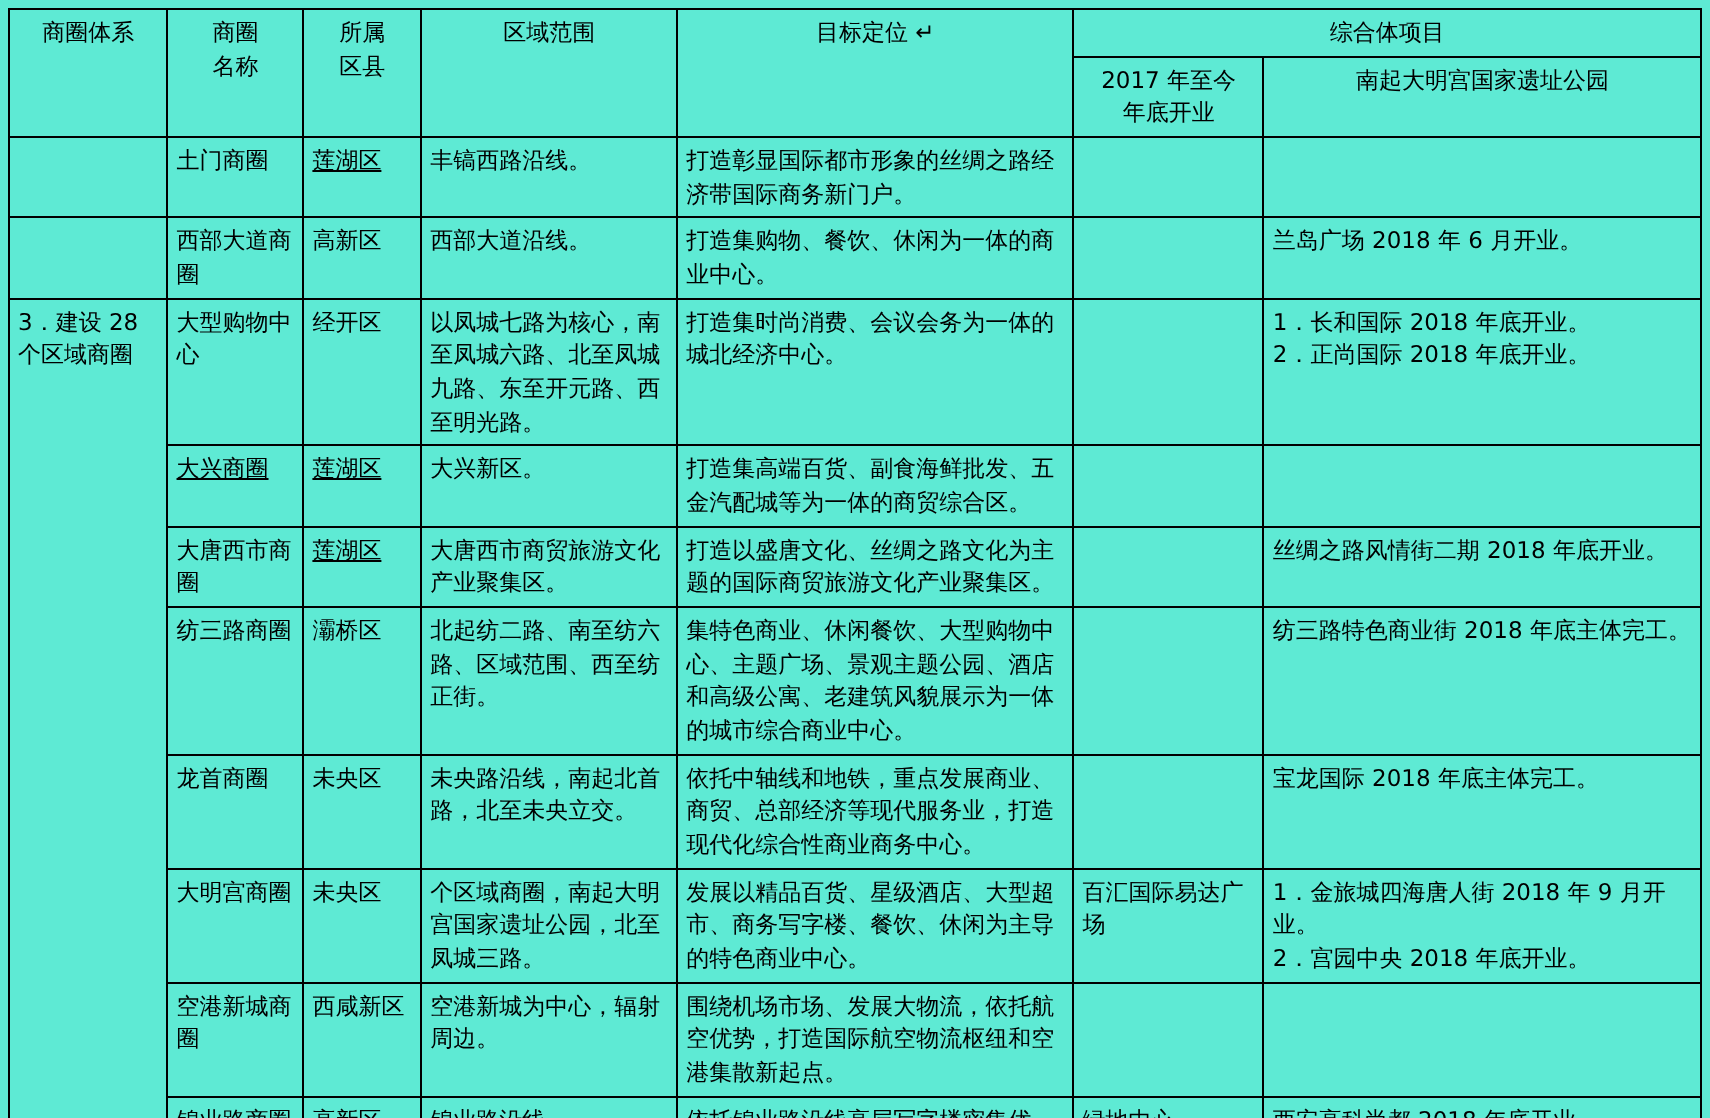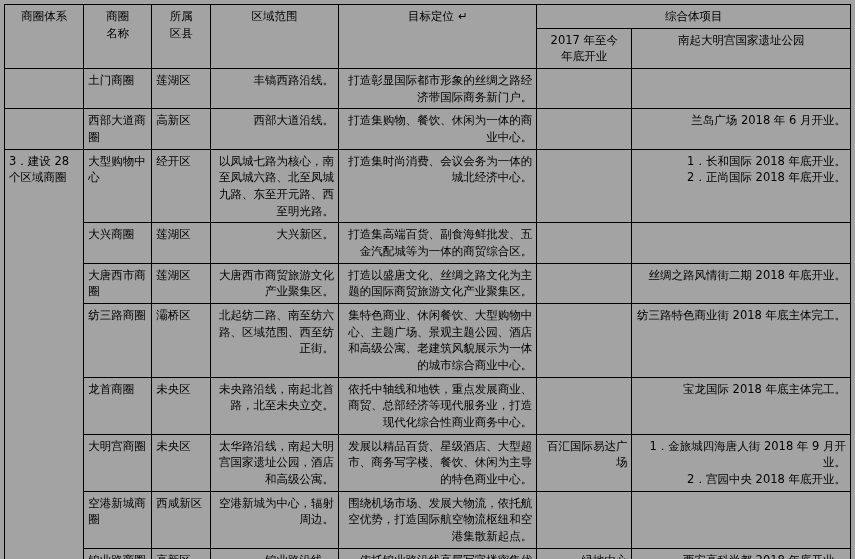--- a/index.html
+++ b/index.html
@@ -10,21 +10,21 @@
   body {
     font-family: "DejaVu Sans", "Liberation Sans", sans-serif;
     font-size: 12px;
     color: #000;
   }
   .page {
     width: 855px;
     height: 559px;
     position: relative;
     overflow: hidden;
-    background: #a3a3a3;
+    background: #5eead4;
   }
   table.grid {
     border-collapse: collapse;
     table-layout: fixed;
     width: 847px;
     margin-left: 4px;
     margin-top: 4px;
   }
   table.grid td, table.grid th {
     border: 1px solid #000;
@@ -39,25 +39,26 @@
     text-align: center;
     vertical-align: middle;
     font-size: 11.5px;
     padding: 4px 3px;
   }
   td.c {
     text-align: left;
     vertical-align: middle;
   }
   td.l {
-    text-align: right;
+    text-align: left;
     vertical-align: top;
   }
   .mark {
     color: #000;
+    text-decoration: underline;
   }
   .pilcrow {
     color: #000;
   }
   .rowlabel {
     text-align: left;
     vertical-align: top;
     font-size: 11.5px;
     line-height: 1.5;
   }
@@ -159,21 +160,21 @@
         <td class="c">龙首商圈</td>
         <td class="c">未央区</td>
         <td class="l">未央路沿线，南起北首路，北至未央立交。</td>
         <td class="l">依托中轴线和地铁，重点发展商业、商贸、总部经济等现代服务业，打造现代化综合性商业商务中心。</td>
         <td class="l"></td>
         <td class="l">宝龙国际 2018 年底主体完工。</td>
       </tr>
       <tr>
         <td class="c">大明宫商圈</td>
         <td class="c">未央区</td>
-        <td class="l">太华路沿线，南起大明宫国家遗址公园，酒店和高级公寓。</td>
+        <td class="l">个区域商圈，南起大明宫国家遗址公园，北至凤城三路。</td>
         <td class="l">发展以精品百货、星级酒店、大型超市、商务写字楼、餐饮、休闲为主导的特色商业中心。</td>
         <td class="l">百汇国际易达广场</td>
         <td class="l"><span style="white-space:pre-line">1．金旅城四海唐人街 2018 年 9 月开业。
 2．宫园中央 2018 年底开业。</span></td>
       </tr>
       <tr>
         <td class="c">空港新城商圈</td>
         <td class="c">西咸新区</td>
         <td class="l">空港新城为中心，辐射周边。</td>
         <td class="l">围绕机场市场、发展大物流，依托航空优势，打造国际航空物流枢纽和空港集散新起点。</td>

